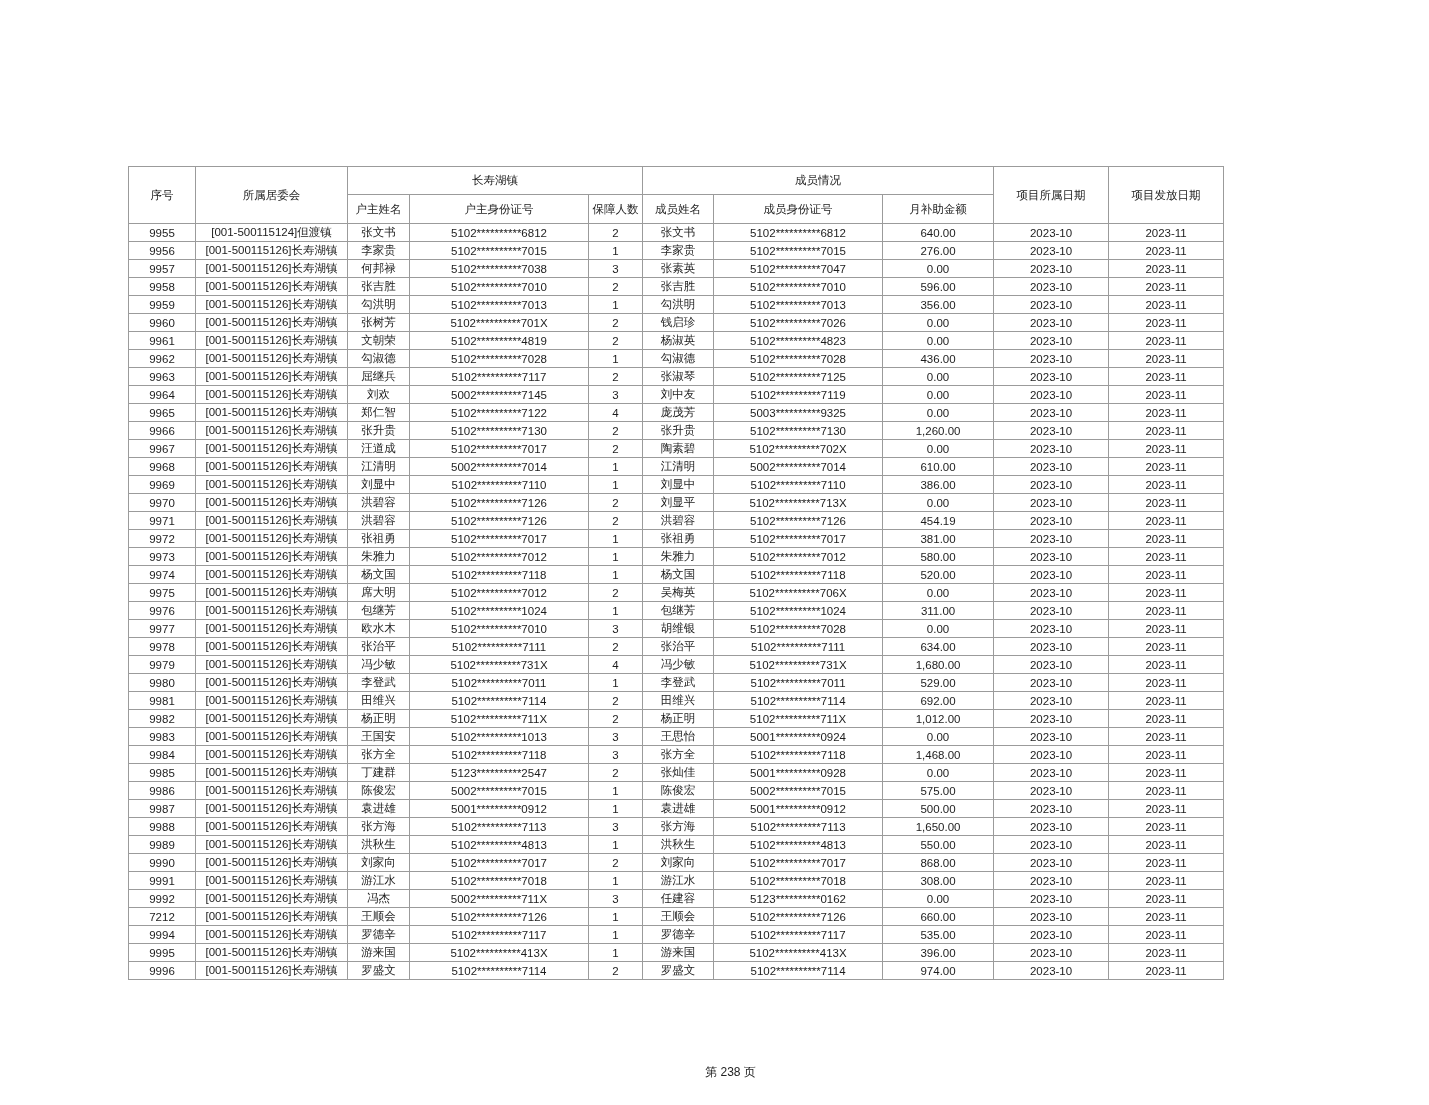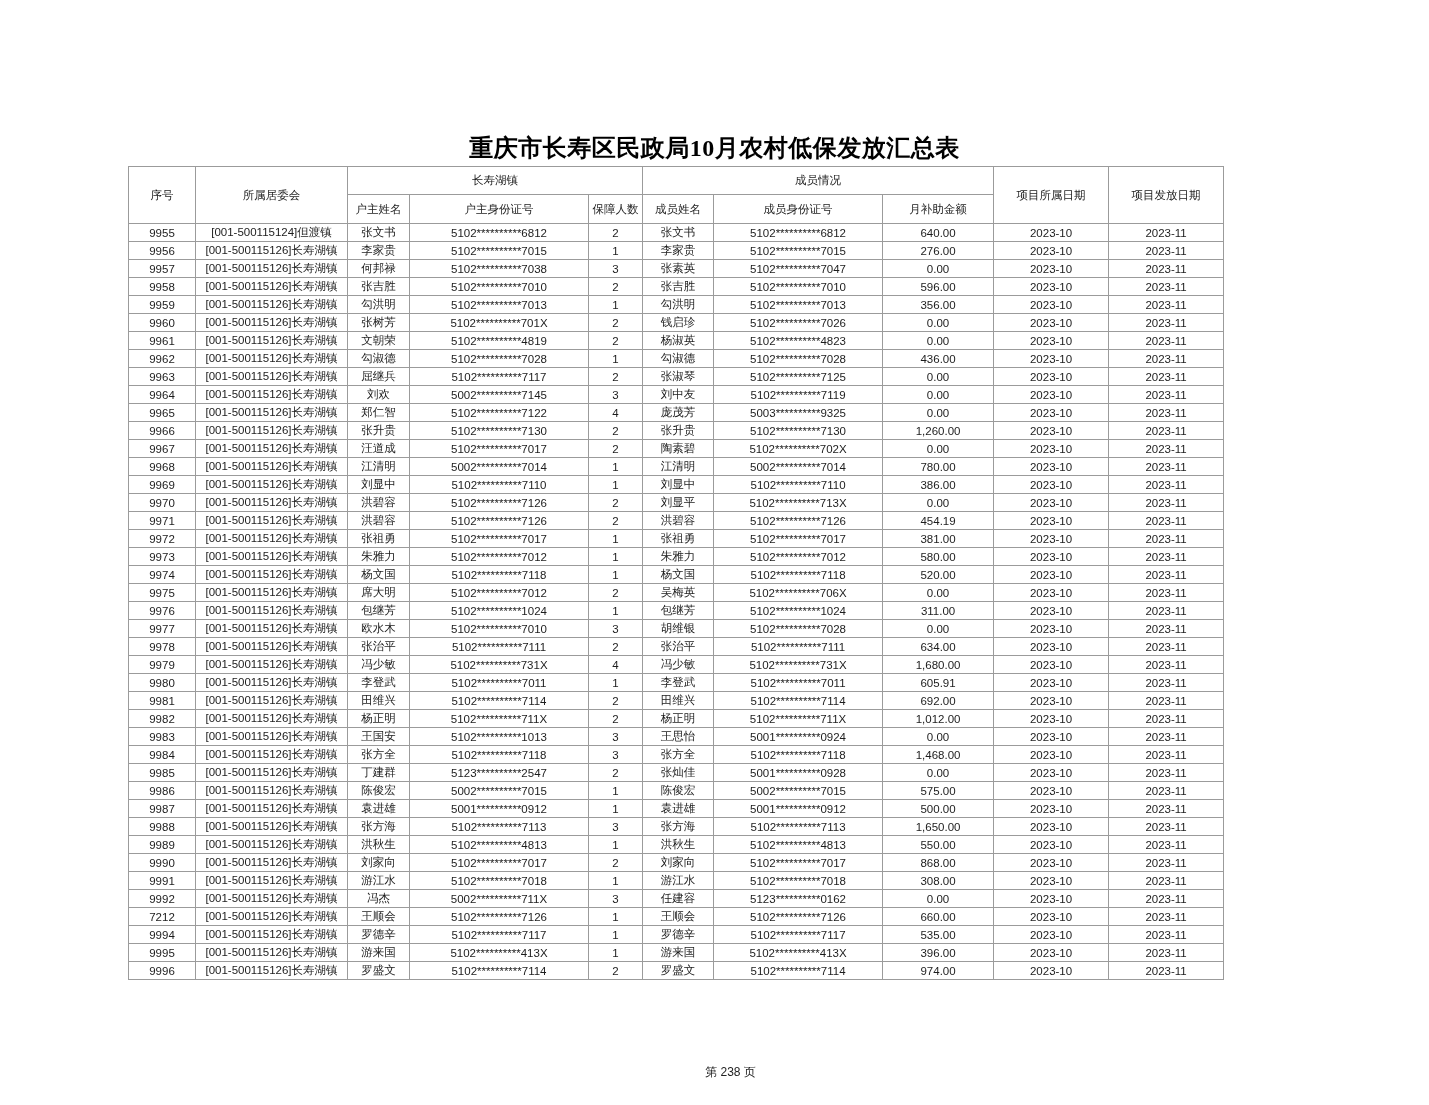--- a/index.html
+++ b/index.html
@@ -55,21 +55,20 @@
     width: 100%;
     text-align: center;
     font-size: 12px;
     color: #222222;
   }
 </style>
 </head>
 <body>
 
 <div class="sheet">
-  <div class="title">重庆市长寿区民政局10月农村低保发放汇总表</div>
 
   <table class="summary">
     <colgroup>
       <col style="width:67px">
       <col style="width:152px">
       <col style="width:62px">
       <col style="width:179px">
       <col style="width:54px">
       <col style="width:71px">
       <col style="width:169px">
@@ -253,21 +252,21 @@
           <td>2023-11</td>
         </tr>
         <tr>
           <td>9968</td>
           <td>[001-500115126]长寿湖镇</td>
           <td>江清明</td>
           <td>5002**********7014</td>
           <td>1</td>
           <td>江清明</td>
           <td>5002**********7014</td>
-          <td>780.00</td>
+          <td>610.00</td>
           <td>2023-10</td>
           <td>2023-11</td>
         </tr>
         <tr>
           <td>9969</td>
           <td>[001-500115126]长寿湖镇</td>
           <td>刘显中</td>
           <td>5102**********7110</td>
           <td>1</td>
           <td>刘显中</td>
@@ -397,21 +396,21 @@
           <td>2023-11</td>
         </tr>
         <tr>
           <td>9980</td>
           <td>[001-500115126]长寿湖镇</td>
           <td>李登武</td>
           <td>5102**********7011</td>
           <td>1</td>
           <td>李登武</td>
           <td>5102**********7011</td>
-          <td>605.91</td>
+          <td>529.00</td>
           <td>2023-10</td>
           <td>2023-11</td>
         </tr>
         <tr>
           <td>9981</td>
           <td>[001-500115126]长寿湖镇</td>
           <td>田维兴</td>
           <td>5102**********7114</td>
           <td>2</td>
           <td>田维兴</td>

